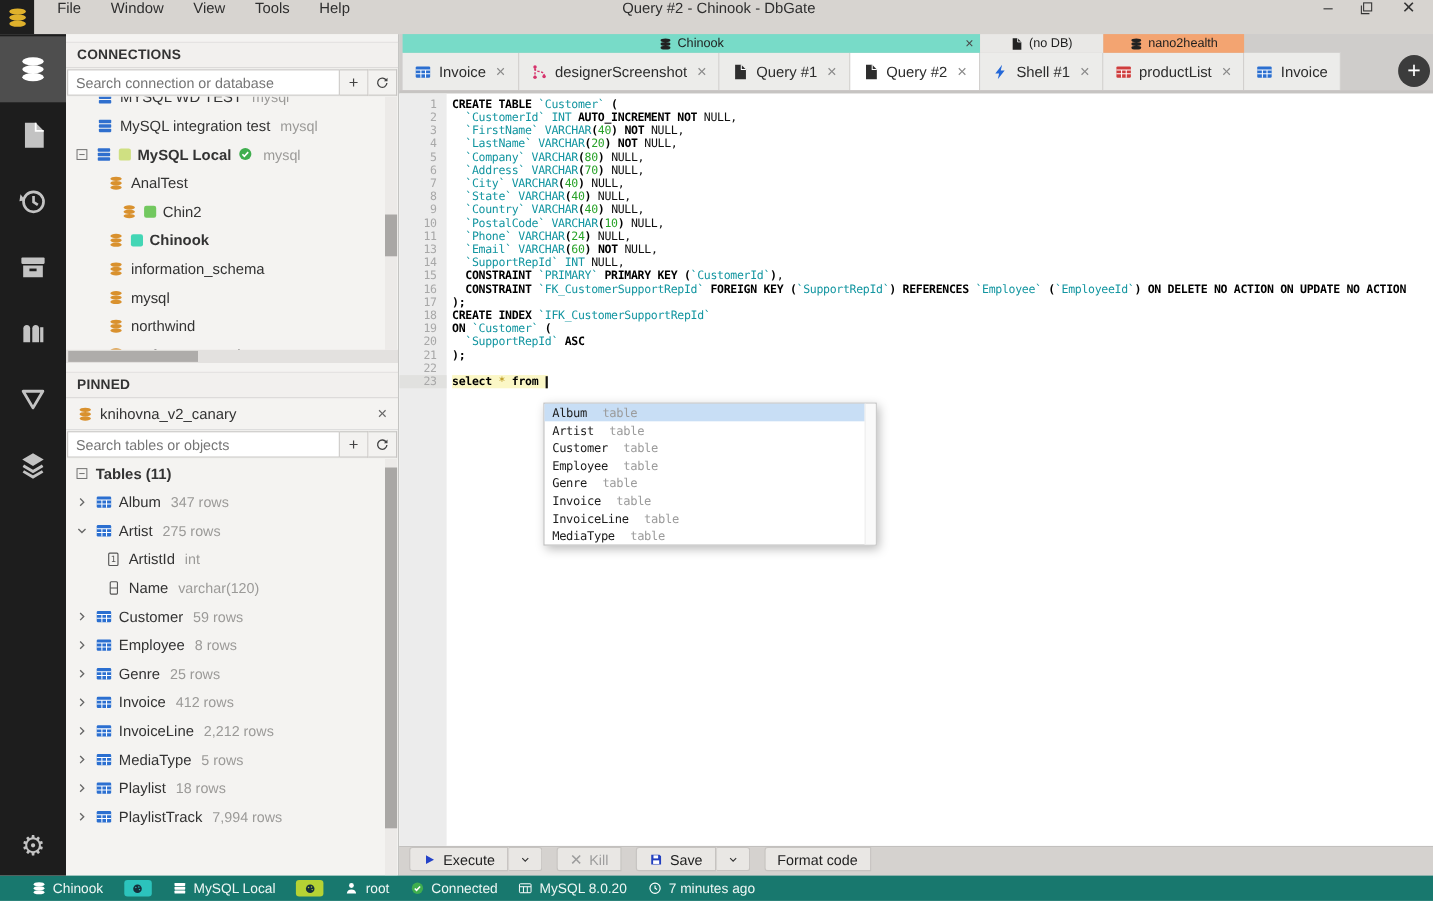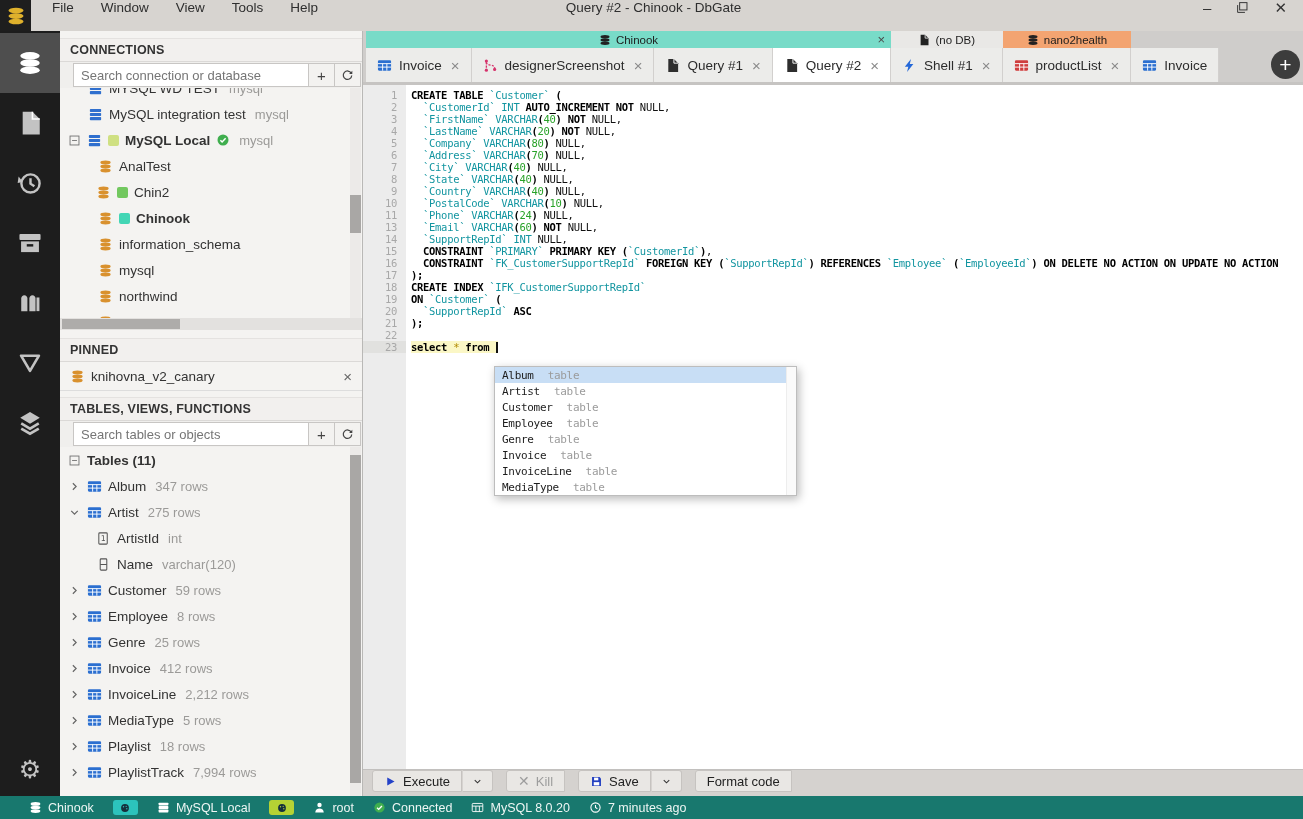--- a/index.html
+++ b/index.html
@@ -19,21 +19,21 @@
   .iconbar{width:60px;flex:0 0 60px;background:#1d1d1d;display:flex;flex-direction:column;position:relative;padding-top:2px;}
   .ib-item{height:60px;display:flex;align-items:center;justify-content:center;}
   .ib-item.sel{background:#4e4e4e;}
   .ibic{display:flex;}
   .ib-gear{position:absolute;bottom:12px;left:0;right:0;display:flex;justify-content:center;font-size:25px;color:#c3c3c3;cursor:default;}
   
   .leftpanel{width:303px;flex:0 0 303px;background:#f4f3f1;border-right:1px solid #b9b8b6;display:flex;flex-direction:column;padding-top:7px;overflow:hidden;}
   .widget-header{flex:0 0 24px;height:24px;background:#f2f0ee;border-top:1px solid #e4e2e0;border-bottom:1px solid #dbd9d7;
        display:flex;align-items:center;padding:0 10px;font-weight:bold;font-size:12.5px;color:#333;letter-spacing:.2px;}
   .searchrow{flex:0 0 26px;height:26px;display:flex;align-items:center;padding:1px 1px;background:#f0efed;}
-  .searchrow input{flex:1;height:24px;border:1px solid #c8c6c4;padding:0 7px;font-size:13px;font-family:inherit;color:#333;min-width:0;background:#fff;outline:none;margin-left:12px;}
+  .searchrow input{flex:1;height:24px;border:1px solid #c8c6c4;padding:0 7px;font-size:13px;font-family:inherit;color:#333;min-width:0;background:#fff;outline:none;}
   .sbtn{width:26px;height:24px;border:1px solid #c8c6c4;border-left:none;background:#f3f2f0;display:flex;align-items:center;justify-content:center;font-size:15px;color:#444;}
   .conn-list{flex:0 0 230px;height:230px;overflow:hidden;position:relative;}
   .tables-list{flex:1;overflow:hidden;position:relative;}
   .tree-row{height:26px;display:flex;align-items:center;font-size:13.5px;color:#333;gap:6px;white-space:nowrap;cursor:default;}
   .tree-row .sfx{color:#9b9a98;font-size:13px;margin-left:3px;}
   .tree-row .nm.b{font-weight:bold;}
   .chip{width:11px;height:11px;border-radius:2px;flex:0 0 11px;}
   .vtrack{position:absolute;right:1px;top:0;bottom:0;width:11px;background:#eceae8;}
   .vthumb{position:absolute;right:0;width:11px;background:#a9a7a5;}
   .hscroll{flex:0 0 12px;height:12px;background:#e3e1df;position:relative;}
@@ -273,21 +273,21 @@
               <svg width="15" height="15" viewBox="0 0 16 16" xmlns="http://www.w3.org/2000/svg">
                 <g fill="#d9912e">
                   <ellipse cx="8" cy="3.8" rx="5.5" ry="2.1"></ellipse>
                   <ellipse cx="8" cy="8" rx="5.5" ry="2.1"></ellipse>
                   <ellipse cx="8" cy="12.2" rx="5.5" ry="2.1"></ellipse>
                 </g>
               </svg>
             </span>
             <span class="nm">AnalTest</span>
           </div>
-          <div class="tree-row" style="padding-left: 36px;">
+          <div class="tree-row" style="padding-left: 50px;">
             <span class="ibic">
               <svg width="15" height="15" viewBox="0 0 16 16" xmlns="http://www.w3.org/2000/svg">
                 <g fill="#d9912e">
                   <ellipse cx="8" cy="3.8" rx="5.5" ry="2.1"></ellipse>
                   <ellipse cx="8" cy="8" rx="5.5" ry="2.1"></ellipse>
                   <ellipse cx="8" cy="12.2" rx="5.5" ry="2.1"></ellipse>
                 </g>
               </svg>
             </span>
             <span class="chip" style="background: rgb(114, 200, 95);"></span>
@@ -370,21 +370,20 @@
                 <ellipse cx="8" cy="3.8" rx="5.5" ry="2.1"></ellipse>
                 <ellipse cx="8" cy="8" rx="5.5" ry="2.1"></ellipse>
                 <ellipse cx="8" cy="12.2" rx="5.5" ry="2.1"></ellipse>
               </g>
             </svg>
           </span>
         <span class="nm">knihovna_v2_canary</span>
         <span class="x">×</span>
       </div>
 
-      <div class="widget-header" style="margin-top:6px">TABLES, VIEWS, FUNCTIONS</div>
       <div class="searchrow">
         <input placeholder="Search tables or objects" style="">
         <div class="sbtn">+</div>
         <div class="sbtn" id="refbtn2">
             <svg width="13" height="13" viewBox="0 0 16 16" xmlns="http://www.w3.org/2000/svg">
               <path d="M12.6 5.2A5.2 5.2 0 1 0 13.2 8" fill="none" stroke="#444" stroke-width="1.5"></path>
               <path fill="#444" d="M13.9 2v4h-4z"></path>
             </svg>
           </div>
       </div>

